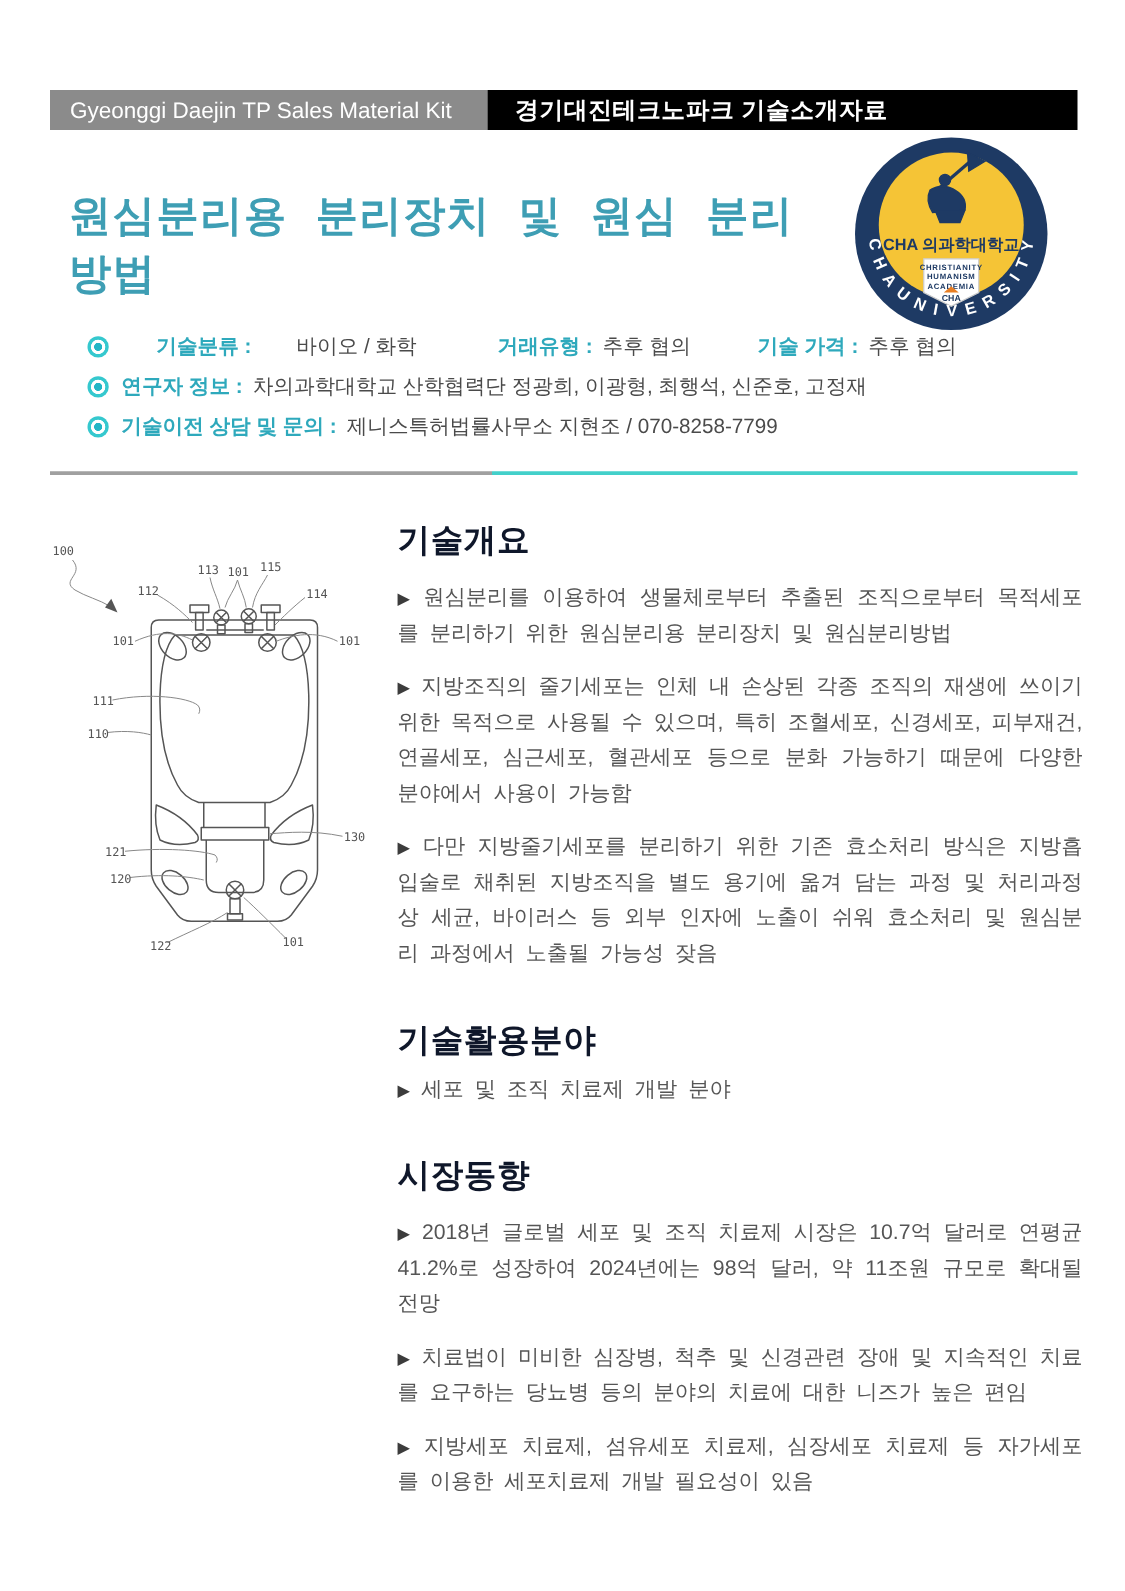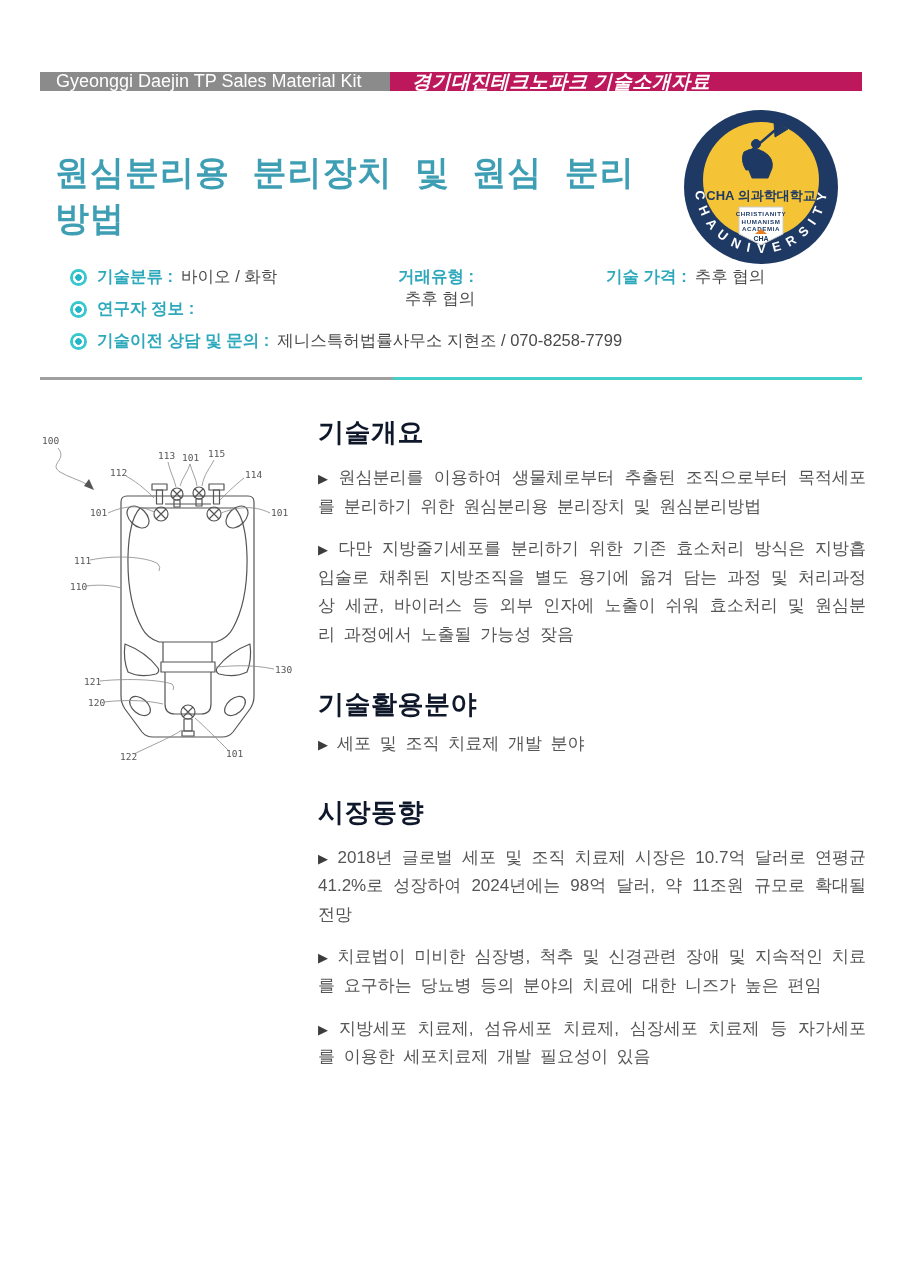--- a/index.html
+++ b/index.html
@@ -1,28 +1,28 @@
 <!DOCTYPE html>
 <html><head>
 <meta charset="utf-8">
 <style>
   html,body { margin:0; padding:0; background:#ffffff; }
   .page {
     position:relative; width:900px; height:1273px; background:#ffffff;
     font-family:"Liberation Sans","DejaVu Sans",sans-serif; overflow:hidden;
   }
   
-  .header-bar { position:absolute; left:40px; top:72px; width:822px; height:19px; display:flex; }
+  .header-bar { position:absolute; left:40px; top:72px; width:822px; height:32px; display:flex; }
   .header-left {
     width:350px; background:#8b8b8b; color:#ffffff; font-size:18px;
     display:flex; align-items:center; padding-left:16px; box-sizing:border-box;
   }
   .header-right {
-    flex:1; background:#be185d; color:#ffffff; font-size:19px; font-weight:bold;
-    display:flex; align-items:center; padding-left:22px; box-sizing:border-box; letter-spacing:0.5px;font-style:italic;
+    flex:1; background:#000000; color:#ffffff; font-size:19px; font-weight:bold;
+    display:flex; align-items:center; padding-left:22px; box-sizing:border-box; letter-spacing:0.5px;
   }
   
   .doc-title {
     position:absolute; left:55px; top:150px; width:610px;
     color:#3e9eb4; font-size:34px; font-weight:bold; letter-spacing:1px; word-spacing:12px;
   }
   
   .logo { position:absolute; left:682px; top:108px; width:158px; height:158px; }
   
   .meta { position:absolute; left:70px; top:266px; width:800px; font-size:16.5px; }
@@ -91,38 +91,39 @@
 
       <path id="ringPath" d="M 13,79 A 66,66 0 0 0 145,79" fill="none"></path>
       <text font-size="13" font-weight="bold" fill="#ffffff" letter-spacing="2">
         <textPath href="#ringPath" startOffset="50%" text-anchor="middle">· C H A   U N I V E R S I T Y ·</textPath>
       </text>
     </svg>
   </div>
 
   <div class="meta">
     <div class="meta-row">
-      <span class="meta-pair" style="left:0;">
+      <span class="meta-pair" style="left:0;gap:28px;">
         <span class="bullet"></span>
         <span class="meta-label">기술분류 :</span>
         <span class="meta-value">바이오 / 화학</span>
       </span>
-      <span class="meta-pair" style="left:328px;flex-direction:column;">
+      <span class="meta-pair" style="left:328px;">
         <span class="meta-label">거래유형 :</span>
         <span class="meta-value">추후 협의</span>
       </span>
       <span class="meta-pair" style="left:515px;margin-left:21px;">
         <span class="meta-label">기술 가격 :</span>
         <span class="meta-value">추후 협의</span>
       </span>
     </div>
     <div class="meta-row">
       <span class="meta-pair" style="left:0;">
         <span class="bullet"></span>
         <span class="meta-label">연구자 정보 :</span>
+        <span class="meta-value">차의과학대학교 산학협력단 정광희, 이광형, 최행석, 신준호, 고정재</span>
       </span>
     </div>
     <div class="meta-row">
       <span class="meta-pair" style="left:0;align-items:center;">
         <span class="bullet"></span>
         <span class="meta-label">기술이전 상담 및 문의 :</span>
         <span class="meta-value">제니스특허법률사무소 지현조 / 070-8258-7799</span>
       </span>
     </div>
   </div>
@@ -213,20 +214,21 @@
       <text x="90" y="344">122</text>
       <text x="196" y="341">101</text>
     </svg>
   </div>
 
   <div class="content-col">
 
     <h2 class="sec-heading">기술개요</h2>
     <p class="mt14"><span class="tri">▶</span><span>원심분리를 이용하여 생물체로부터 추출된 조직으로부터 목적세포를 분리하기 위한 원심분리용 분리장치 및 원심분리방법</span></p>
 
+    <p class="mt14"><span class="tri">▶</span><span>지방조직의 줄기세포는 인체 내 손상된 각종 조직의 재생에 쓰이기 위한 목적으로 사용될 수 있으며, 특히 조혈세포, 신경세포, 피부재건, 연골세포, 심근세포, 혈관세포 등으로 분화 가능하기 때문에 다양한 분야에서 사용이 가능함</span></p>
     <p class="mt14"><span class="tri">▶</span><span>다만 지방줄기세포를 분리하기 위한 기존 효소처리 방식은 지방흡입술로 채취된 지방조직을 별도 용기에 옮겨 담는 과정 및 처리과정 상 세균, 바이러스 등 외부 인자에 노출이 쉬워 효소처리 및 원심분리 과정에서 노출될 가능성 잦음</span></p>
 
     <h2 class="sec-heading sec-gap2">기술활용분야</h2>
     <p class="mt8"><span class="tri">▶</span><span>세포 및 조직 치료제 개발 분야</span></p>
 
     <h2 class="sec-heading sec-gap3">시장동향</h2>
     <p class="mt14"><span class="tri">▶</span><span>2018년 글로벌 세포 및 조직 치료제 시장은 10.7억 달러로 연평균 41.2%로 성장하여 2024년에는 98억 달러, 약 11조원 규모로 확대될 전망</span></p>
     <p class="mt14"><span class="tri">▶</span><span>치료법이 미비한 심장병, 척추 및 신경관련 장애 및 지속적인 치료를 요구하는 당뇨병 등의 분야의 치료에 대한 니즈가 높은 편임</span></p>
     <p class="mt14"><span class="tri">▶</span><span>지방세포 치료제, 섬유세포 치료제, 심장세포 치료제 등 자가세포를 이용한 세포치료제 개발 필요성이 있음</span></p>
 

